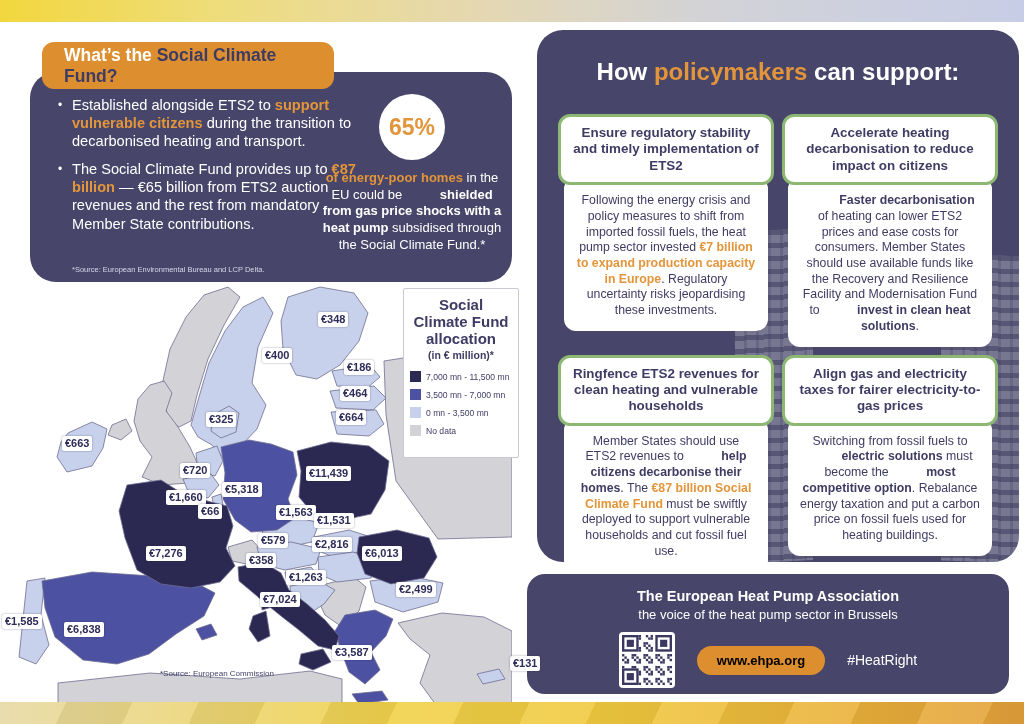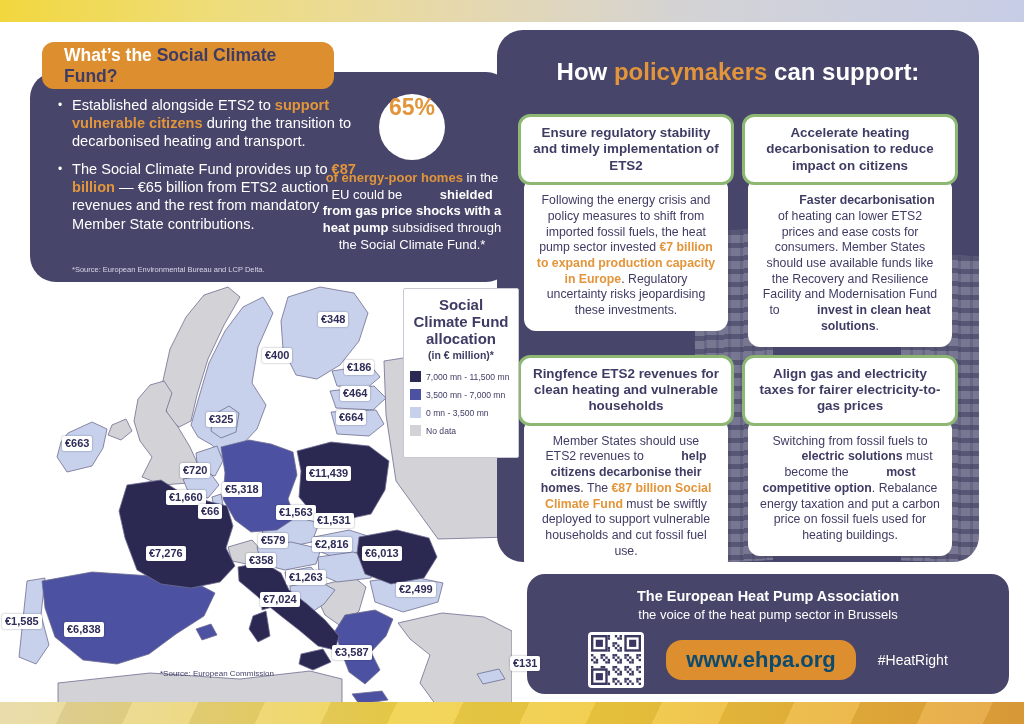--- a/index.html
+++ b/index.html
@@ -17,41 +17,41 @@
     border-radius:12px;display:flex;align-items:center;padding-left:22px;box-sizing:border-box;
     font-weight:bold;font-size:17.5px;z-index:3;}
   .intro-panel{position:absolute;left:30px;top:72px;width:482px;height:210px;background:#474569;
     border-radius:26px;z-index:2;color:#fff;}
   .bullets{position:absolute;left:28px;top:24px;width:300px;font-size:14.6px;line-height:1.24;}
   .bullet{display:flex;margin-bottom:10px;}
   .bullet .dot{width:14px;flex:0 0 14px;font-size:12px;padding-top:2px;}
   .intro-foot{position:absolute;left:42px;bottom:8px;font-size:7.5px;color:#d9d7ea;}
   .stat{position:absolute;right:10px;top:22px;width:180px;text-align:center;}
   .stat-circle{width:66px;height:66px;border-radius:50%;background:#fff;margin:0 auto 10px auto;
-    display:flex;align-items:flex-start;justify-content:center;font-size:23px;font-weight:bold;color:#e2953a;}
+    display:flex;align-items:center;justify-content:center;font-size:23px;font-weight:bold;color:#e2953a;}
   .stat-text{font-size:13px;line-height:1.28;}
   
   .map-wrap{position:absolute;left:0;top:285px;width:512px;height:420px;}
   .map-wrap svg{position:absolute;left:0;top:0;}
   .m-dark{fill:#2b2952;} .m-mid{fill:#4c51a2;} .m-light{fill:#c7d1ec;} .m-gray{fill:#d3d3d7;}
   .map-wrap path{stroke:#6e6d90;stroke-width:.8;stroke-linejoin:round;}
   .chip{position:absolute;background:#fff;color:#2e2c58;font-weight:bold;font-size:11px;
     padding:0 3px;line-height:15px;border-radius:2px;box-shadow:0 0 2px rgba(40,40,70,.5);
     white-space:nowrap;z-index:2;}
   .legend{position:absolute;left:403px;top:3px;width:116px;min-height:170px;background:#fff;
     border:1px solid #c9c9d4;border-radius:2px;box-sizing:border-box;padding:8px 6px;z-index:3;text-align:center;}
   .legend-title{font-size:15px;font-weight:bold;line-height:1.12;color:#3f3c64;}
   .legend-sub{font-size:10.5px;font-weight:bold;margin-top:2px;}
   .legend-items{margin-top:10px;text-align:left;}
   .legend-item{display:flex;align-items:center;margin-bottom:7px;}
   .legend-swatch{width:11px;height:11px;flex:0 0 11px;margin-right:5px;}
   .legend-label{font-size:8.6px;color:#3f3c64;}
   .map-source{position:absolute;left:160px;top:384px;font-size:8px;color:#3f3c64;z-index:2;}
   
-  .right-panel{position:absolute;left:497px;top:30px;width:482px;height:532px;background:#474569;
+  .right-panel{position:absolute;left:537px;top:30px;width:482px;height:532px;background:#474569;
     border-radius:26px;overflow:hidden;}
   .right-title{margin:0;position:absolute;top:28px;left:0;width:100%;text-align:center;
     font-size:24px;font-weight:bold;color:#fff;}
   .tower{position:absolute;opacity:.38;
     background:
       repeating-linear-gradient(180deg,rgba(45,45,75,.55) 0 5px,rgba(255,255,255,0) 5px 13px),
       repeating-linear-gradient(90deg,#c9cad6 0 9px,#9e9fb4 9px 12px);}
   .tower1{left:198px;top:200px;width:78px;height:332px;transform:skewY(-3deg);}
   .tower2{right:-8px;top:225px;width:86px;height:307px;transform:skewY(2deg);}
   .cards{position:absolute;left:21px;right:21px;top:84px;display:grid;
@@ -60,21 +60,21 @@
     padding:8px 10px;text-align:center;font-weight:bold;font-size:13.4px;line-height:1.22;color:#3f3c64;}
   .card-body{position:relative;z-index:1;background:#fff;border-radius:12px;margin:-8px 6px 0 6px;
     padding:16px 12px 12px 12px;text-align:center;font-size:12.3px;line-height:1.28;color:#3f3c64;}
   
   .footer-panel{position:absolute;left:527px;top:574px;width:482px;height:120px;background:#474569;
     border-radius:18px;color:#fff;text-align:center;}
   .footer-org{font-size:14.5px;font-weight:bold;margin-top:14px;}
   .footer-tagline{font-size:13px;margin-top:3px;}
   .footer-row{display:flex;align-items:center;justify-content:center;gap:22px;margin-top:10px;}
   .qr{width:56px;height:56px;background:#fff;border-radius:4px;padding:3px;box-sizing:border-box;}
-  .ehpa-btn{background:#dd8e2f;color:#0c4a6e;font-weight:bold;font-size:22px;border:none;
+  .ehpa-btn{background:#dd8e2f;color:#000000;font-weight:bold;font-size:13px;border:none;
     border-radius:16px;padding:7px 20px;cursor:pointer;font-family:inherit;}
   .hashtag{font-size:14px;color:#fff;}
   
   .sg-plain{} 
   .sg-bold{font-weight:bold;margin-left:34px;}
   .sg-orange{color:#e2953a;font-weight:bold;}
   .sg-white{color:#fff;}
   .sg-navy{color:#3f3c64;}
 </style>
 </head>

